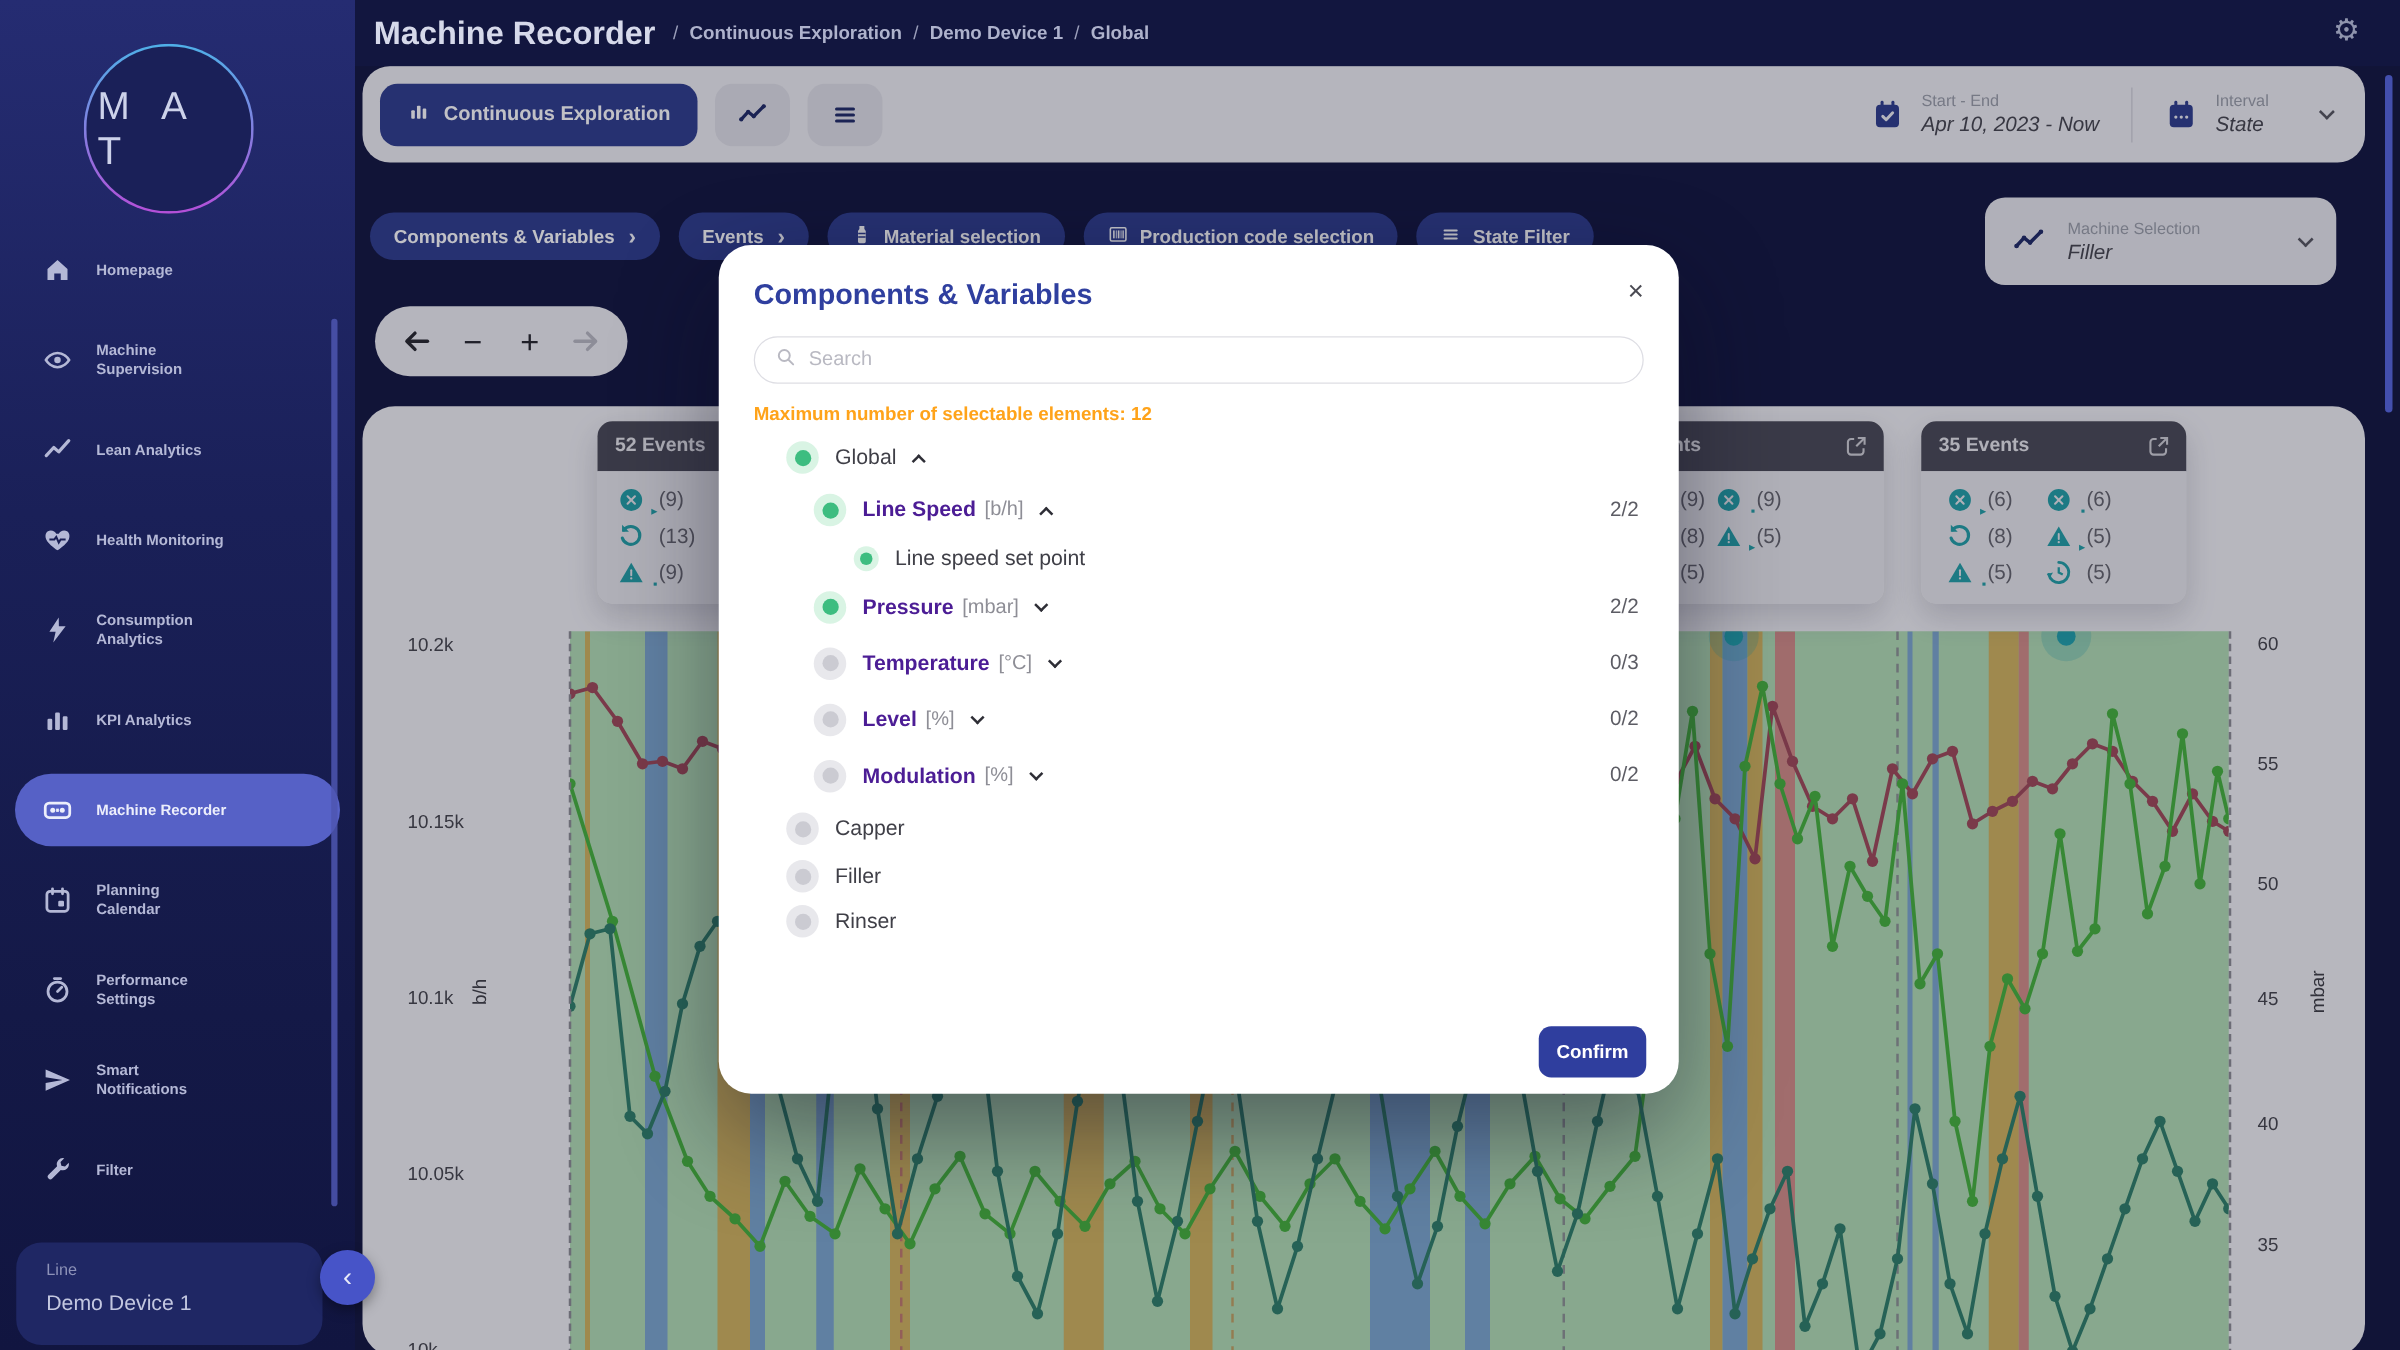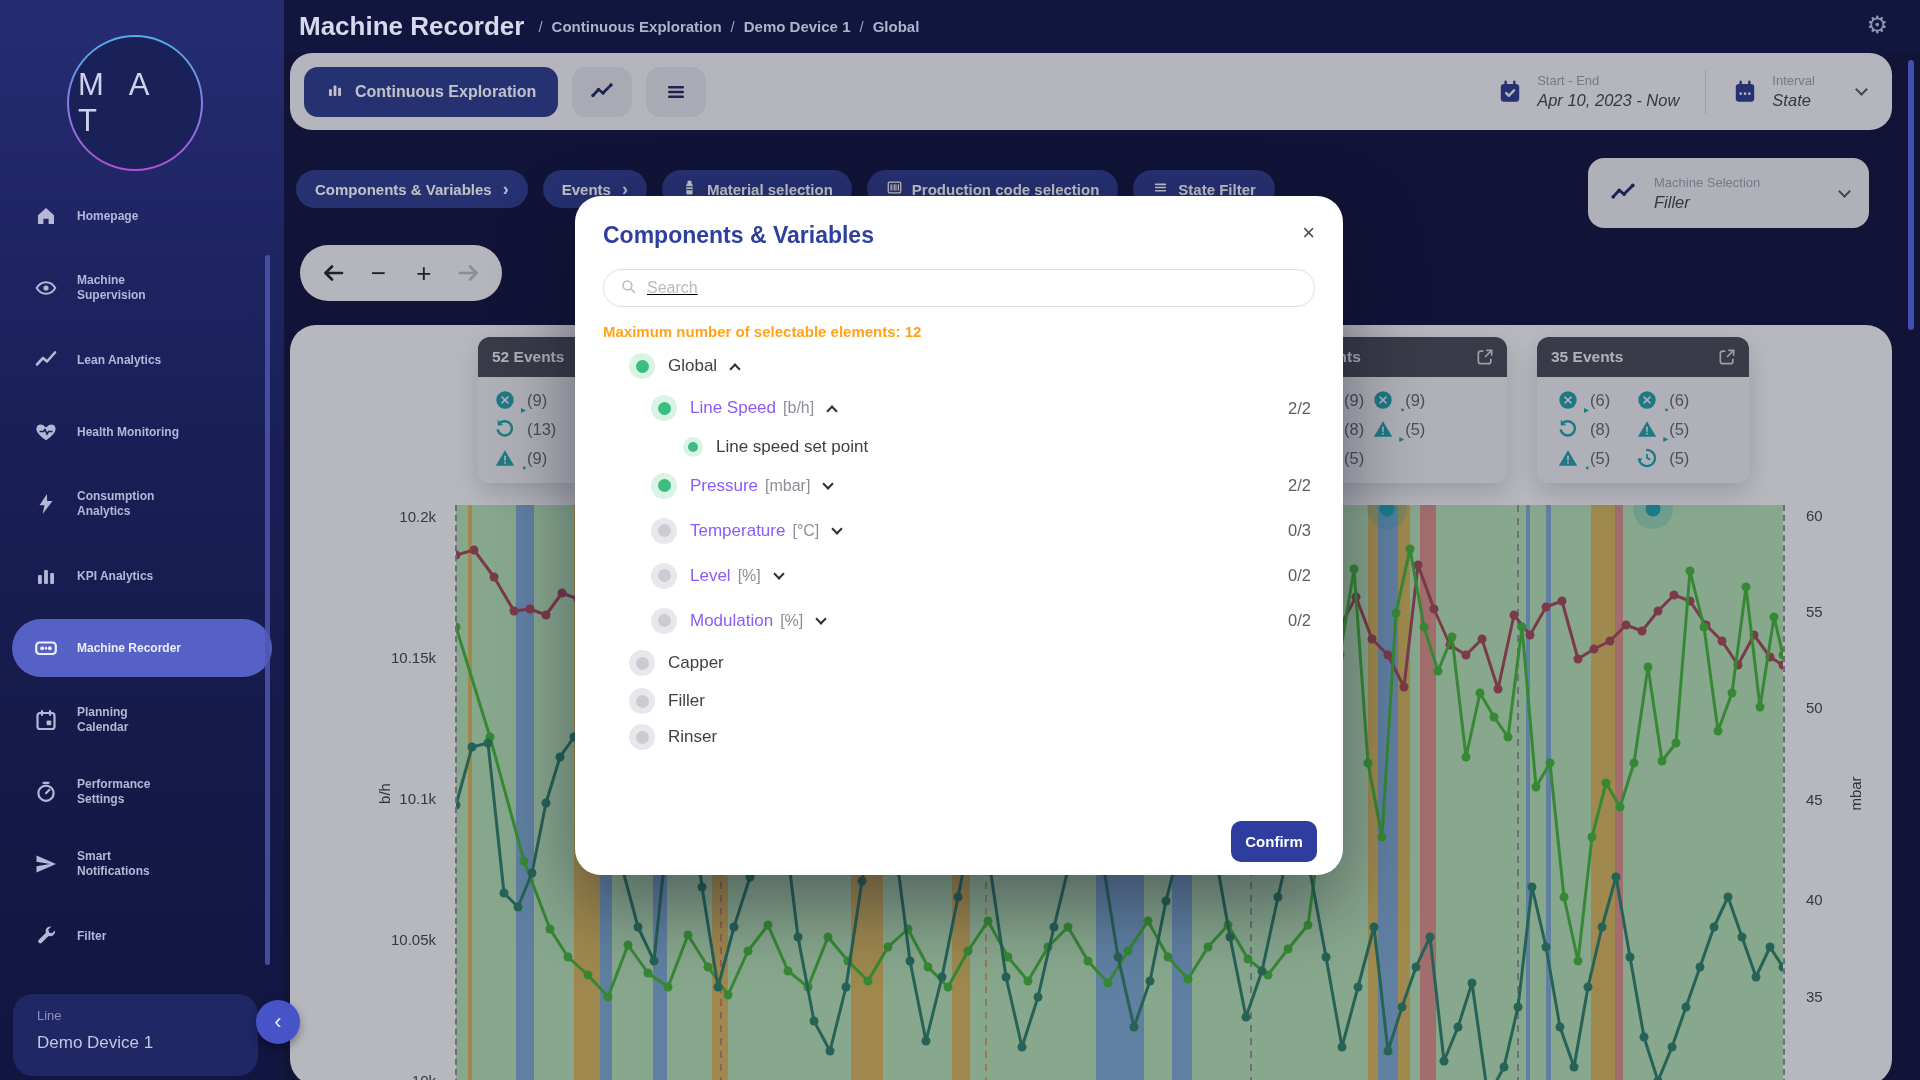--- a/index.html
+++ b/index.html
@@ -75,21 +75,21 @@
     color:#26262c; cursor:pointer; font-size:26px; font-weight:500; }
   .cn-btn svg { width:24px; height:24px; }
   .cn-btn.disabled { color:#b9b9c1; }
 
   
   .chart-card { position:absolute; left:290px; top:325px; width:1602px; height:760px;
     background:#f2f2f5; border-radius:26px; overflow:hidden; }
   .plot { position:absolute; left:166px; top:180px; width:1327px; height:580px; background:#b2ddb4; overflow:hidden; }
   .plot-border { position:absolute; top:180px; width:0; height:580px; border-left:2px dashed #8d8d93; z-index:3; }
   .tick { position:absolute; font-size:15px; color:#46464c; }
-  .tick.left { width:110px; text-align:right; left:36px; }
+  .tick.left { width:110px; text-align:left; left:36px; }
   .tick.right { left:1516px; }
   .axis-unit { position:absolute; font-size:15px; color:#3e3e44; transform:rotate(-90deg); }
   #unit-left { left:84px; top:460px; }
   #unit-right { left:1548px; top:460px; }
 
   .badge { position:absolute; top:12px; border-radius:12px; box-shadow:0 10px 24px rgba(40,40,60,.18); }
   .badge-head { height:40px; background:#4a4a55; border-radius:12px 12px 0 0; display:flex; align-items:center;
     color:#e8e8ec; font-size:15.5px; font-weight:700; padding:0 12px 0 14px; }
   .badge-body { background:#e9e9ec; border-radius:0 0 12px 12px; padding:9px 10px 10px 16px; display:flex; gap:8px; }
   .bcol { display:flex; flex-direction:column; }
@@ -112,35 +112,35 @@
     background:rgba(16,16,36,.26); z-index:40; }
   .page-scroll { position:absolute; left:1908px; top:60px; width:6px; height:270px;
     background:#434fae; border-radius:3px; z-index:45; }
 
   
   .modal { position:absolute; left:575px; top:196px; width:768px; height:679px; background:#fff;
     border-radius:26px; z-index:60; box-shadow:0 30px 80px rgba(10,10,30,.45); padding:26px 28px 0 28px; }
   .modal-title { font-size:23px; font-weight:600; color:#2f3f9f; }
   .modal-close { position:absolute; right:28px; top:24px; font-size:22px; color:#4a4a52; cursor:pointer; }
   .search-box { margin-top:20px; height:38px; border:1.5px solid #dedee4; border-radius:19px;
-    display:flex; align-items:center; padding:0 16px; gap:10px;text-decoration:underline; }
+    display:flex; align-items:center; padding:0 16px; gap:10px; }
   .search-box svg { width:17px; height:17px; color:#b9b9c2; flex:0 0 17px; }
   .search-box input { border:none; outline:none; flex:1; font-size:16px; color:#46464e;
     font-family:"Liberation Sans",sans-serif; background:transparent; }
   .search-box input::placeholder { color:#b9b9c2; }
   .warning { margin-top:16px; color:#ffa31a; font-size:15px; font-weight:700; }
   .tree { margin-top:6px; }
   .trow { display:flex; align-items:center; position:relative; cursor:pointer; }
   .dot { border-radius:50%; display:flex; align-items:center; justify-content:center; flex:0 0 auto; }
   .dot-halo-sel { background:#d9f4e4; } .dot-core-sel { background:#3dbd80; }
   .dot-halo-un { background:#e8e8ec; } .dot-core-un { background:#cbcbd2; }
   .dot.big { width:26px; height:26px; } .dot.big .core { width:13px; height:13px; border-radius:50%; }
   .dot.sm { width:20px; height:20px; } .dot.sm .core { width:10px; height:10px; border-radius:50%; }
   .tlabel { font-size:17px; color:#3f3f47; margin-left:13px; }
-  .tlabel.bold { font-weight:400; color:#8b5cf6; }
+  .tlabel.bold { font-weight:700; color:#4c1d95; }
   .tunit { font-size:16px; color:#8e8e96; font-weight:400; margin-left:7px; }
   .tchev { width:8px; height:8px; border-right:2.6px solid #2e2e36; border-bottom:2.6px solid #2e2e36;
     margin-left:14px; }
   .tchev.up { transform:rotate(-135deg); margin-top:5px; }
   .tchev.down { transform:rotate(45deg); margin-top:-4px; }
   .tcount { position:absolute; right:4px; font-size:16.5px; color:#5c5c64; }
   .confirm-btn { position:absolute; right:26px; bottom:13px; width:86px; height:41px; background:#2f3e9e;
     color:#fff; font-size:15px; font-weight:700; border:none; border-radius:10px; cursor:pointer;
     font-family:"Liberation Sans",sans-serif; }
 </style>

